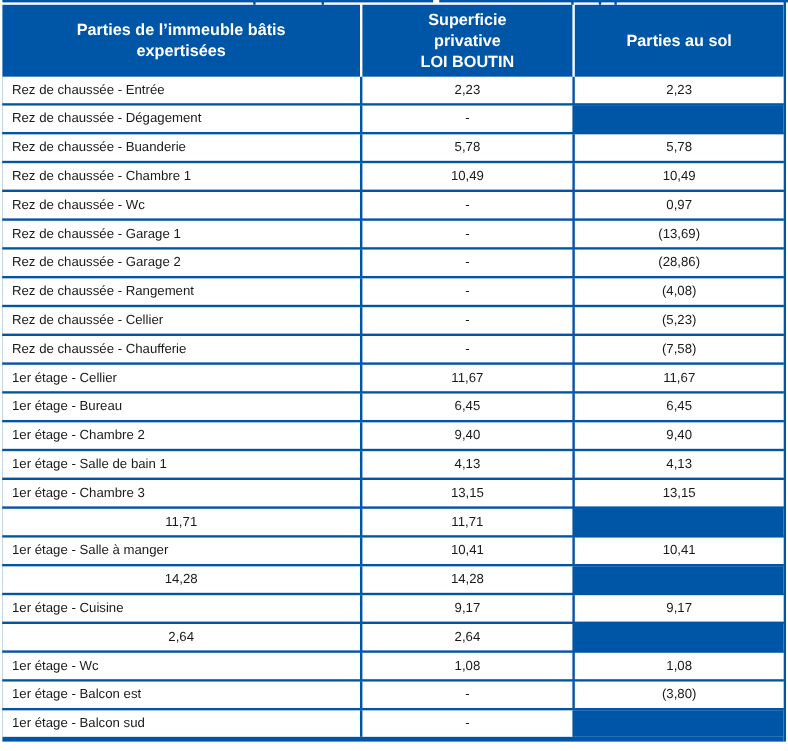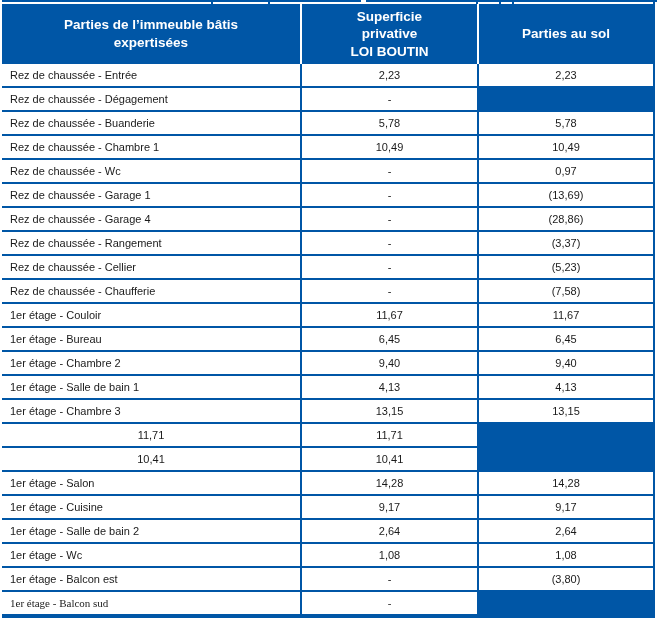--- a/index.html
+++ b/index.html
@@ -65,21 +65,21 @@
   }
   .tr {
     display: grid;
     grid-template-columns: 298px 175px 174px;
     column-gap: 2px;
     background: var(--blue);
     border-bottom: 2px solid var(--blue);
     height: 22px;
     text-align: right;
   }
-  .tr:last-child { border-bottom: 0; font-family: Liberation Serif, serif; }
+  .tr:last-child { border-bottom: 0; }
   .td {
     background: var(--bg);
     display: flex;
     align-items: center;
     font-size: 11px;
     color: var(--text);
     overflow: hidden;
   }
   .td.label { padding-left: 8px; }
   .td.num { justify-content: center; }
@@ -133,41 +133,41 @@
     <div class="td label">Rez de chaussée - Wc</div>
     <div class="td num">-</div>
     <div class="td num">0,97</div>
   </div>
         <div class="tr">
     <div class="td label">Rez de chaussée - Garage 1</div>
     <div class="td num">-</div>
     <div class="td num">(13,69)</div>
   </div>
         <div class="tr">
-    <div class="td label">Rez de chaussée - Garage 4</div>
+    <div class="td label">Rez de chaussée - Garage 2</div>
     <div class="td num">-</div>
     <div class="td num">(28,86)</div>
   </div>
         <div class="tr">
     <div class="td label">Rez de chaussée - Rangement</div>
     <div class="td num">-</div>
-    <div class="td num">(3,37)</div>
+    <div class="td num">(4,08)</div>
   </div>
         <div class="tr">
     <div class="td label">Rez de chaussée - Cellier</div>
     <div class="td num">-</div>
     <div class="td num">(5,23)</div>
   </div>
         <div class="tr">
     <div class="td label">Rez de chaussée - Chaufferie</div>
     <div class="td num">-</div>
     <div class="td num">(7,58)</div>
   </div>
         <div class="tr">
-    <div class="td label">1er étage - Couloir</div>
+    <div class="td label">1er étage - Cellier</div>
     <div class="td num">11,67</div>
     <div class="td num">11,67</div>
   </div>
         <div class="tr">
     <div class="td label">1er étage - Bureau</div>
     <div class="td num">6,45</div>
     <div class="td num">6,45</div>
   </div>
         <div class="tr">
     <div class="td label">1er étage - Chambre 2</div>
@@ -182,35 +182,34 @@
         <div class="tr">
     <div class="td label">1er étage - Chambre 3</div>
     <div class="td num">13,15</div>
     <div class="td num">13,15</div>
   </div>
         <div class="tr">
     <div class="td num">11,71</div>
     <div class="td num">11,71</div>
   </div>
         <div class="tr">
+    <div class="td label">1er étage - Salle à manger</div>
     <div class="td num">10,41</div>
     <div class="td num">10,41</div>
   </div>
         <div class="tr">
-    <div class="td label">1er étage - Salon</div>
     <div class="td num">14,28</div>
     <div class="td num">14,28</div>
   </div>
         <div class="tr">
     <div class="td label">1er étage - Cuisine</div>
     <div class="td num">9,17</div>
     <div class="td num">9,17</div>
   </div>
         <div class="tr">
-    <div class="td label">1er étage - Salle de bain 2</div>
     <div class="td num">2,64</div>
     <div class="td num">2,64</div>
   </div>
         <div class="tr">
     <div class="td label">1er étage - Wc</div>
     <div class="td num">1,08</div>
     <div class="td num">1,08</div>
   </div>
         <div class="tr">
     <div class="td label">1er étage - Balcon est</div>

